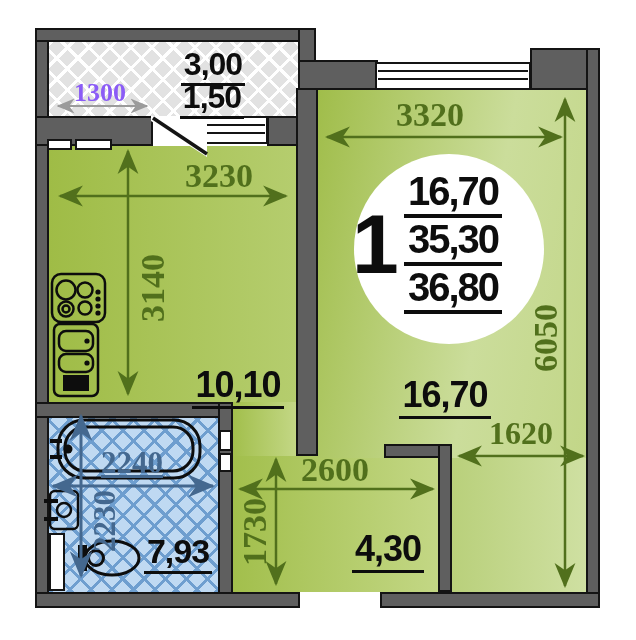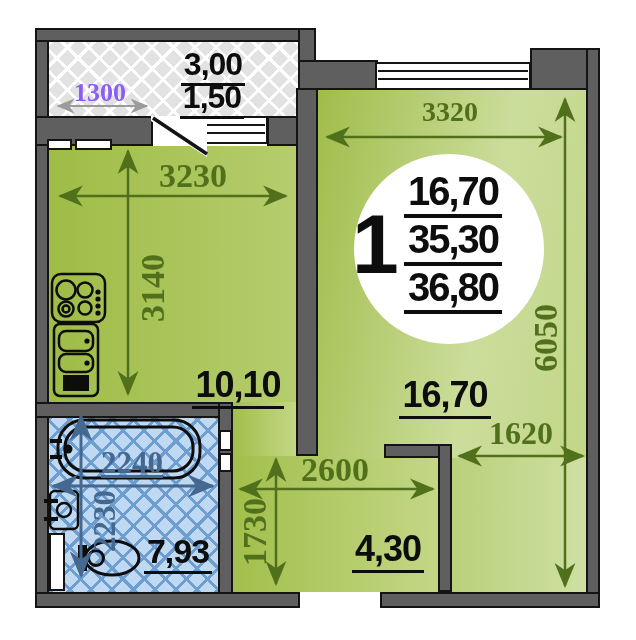--- a/index.html
+++ b/index.html
@@ -155,23 +155,23 @@
       <line x1="58" y1="106" x2="147" y2="106" marker-start="url(#mG)" marker-end="url(#mG)"></line>
     </g>
 
     <g stroke="#44688f" stroke-width="3">
       <line x1="53" y1="486" x2="213" y2="486" marker-start="url(#mS)" marker-end="url(#mS)"></line>
       <line x1="81" y1="416" x2="81" y2="576" marker-start="url(#mS)" marker-end="url(#mS)"></line>
     </g>
   </svg>
 
   <div class="dim grayd" style="left:55px;top:80px;width:90px;font-size:26px;">1300</div>
-  <div class="dim olive" style="left:133px;top:159px;width:120px;font-size:34px;">3230</div>
+  <div class="dim olive" style="left:133px;top:159px;width:120px;font-size:34px;text-align:right;">3230</div>
   <div class="dim olive rot" style="left:93px;top:271px;width:120px;height:34px;font-size:34px;">3140</div>
-  <div class="dim olive" style="left:390px;top:98px;width:120px;font-size:28px;">3320</div>
+  <div class="dim olive" style="left:370px;top:98px;width:120px;font-size:34px;">3320</div>
   <div class="dim olive rot" style="left:486px;top:321px;width:120px;height:34px;font-size:34px;">6050</div>
   <div class="dim olive" style="left:471px;top:417px;width:100px;font-size:32px;">1620</div>
   <div class="dim olive" style="left:280px;top:453px;width:110px;font-size:34px;">2600</div>
   <div class="dim olive rot" style="left:200px;top:515px;width:110px;height:34px;font-size:34px;">1730</div>
   <div class="dim slate" style="left:82px;top:447px;width:100px;font-size:31px;text-decoration:underline;">2240</div>
   <div class="dim slate rot" style="left:55px;top:505px;width:100px;height:32px;font-size:31px;">2230</div>
 
   <div class="area" style="left:168px;top:48px;width:90px;font-size:32px;"><span>3,00</span></div>
   <div class="area" style="left:167px;top:81px;width:90px;font-size:32px;"><span>1,50</span></div>
   <div class="area" style="left:183px;top:339px;width:110px;font-size:36px;margin-top:28px;"><span>10,10</span></div>

